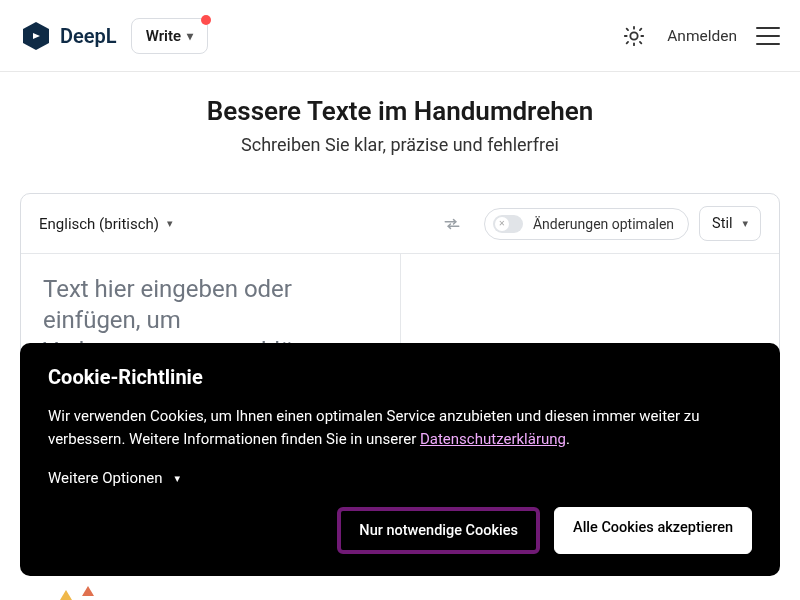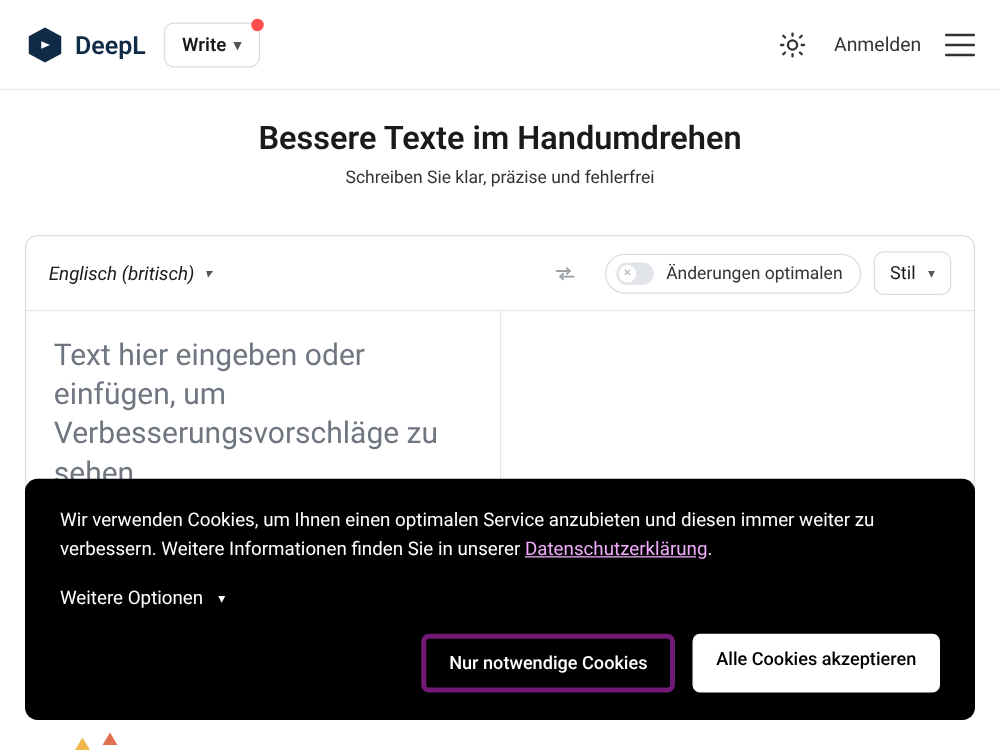--- a/index.html
+++ b/index.html
@@ -106,21 +106,21 @@
       text-align: center;
       padding: 24px 20px 16px;
     }
     .hero h1 {
       font-size: 26px;
       font-weight: 600;
       color: #1a1a1a;
       margin-bottom: 8px;
     }
     .hero p {
-      font-size: 14px;
+      font-size: 18px;
       color: #333;
     }
     .panel {
       margin: 22px 20px 0;
       border: 1px solid #dadde2;
       border-radius: 10px;
       background: #fff;
     }
     .panel-toolbar {
       display: flex;
@@ -129,21 +129,20 @@
       gap: 10px;
       border-bottom: 1px solid #e5e7ea;
     }
     .lang-select {
       font-size: 15px;
       color: #1a1a1a;
       display: flex;
       align-items: center;
       gap: 8px;
       cursor: pointer;
-      font-style: italic;
     }
     .lang-select .chev {
       font-size: 11px;
       color: #555;
     }
     .swap-btn {
       margin-left: auto;
       margin-right: 8px;
       width: 28px;
       height: 28px;
@@ -374,20 +373,21 @@
   </div>
   <div class="panel-body">
     <div class="panel-col left">
       <div class="placeholder">Text hier eingeben oder einfügen, um Verbesserungsvorschläge zu sehen</div>
     </div>
     <div class="panel-col"></div>
   </div>
 </div>
 
 <div class="cookie-banner">
+  <div class="cookie-title">Cookie-Richtlinie</div>
   <div class="cookie-text">
     <span>Wir verwenden Cookies, um Ihnen einen optimalen Service anzubieten und diesen immer weiter zu verbessern. Weitere Informationen finden Sie in unserer </span><a>Datenschutzerklärung</a><span>.</span>
   </div>
   <div class="cookie-more">
     <span>Weitere Optionen</span>
     <span class="chev">▾</span>
   </div>
   <div class="cookie-actions">
     <div class="cookie-btn outline">Nur notwendige Cookies</div>
     <div class="cookie-btn primary">Alle Cookies akzeptieren</div>

